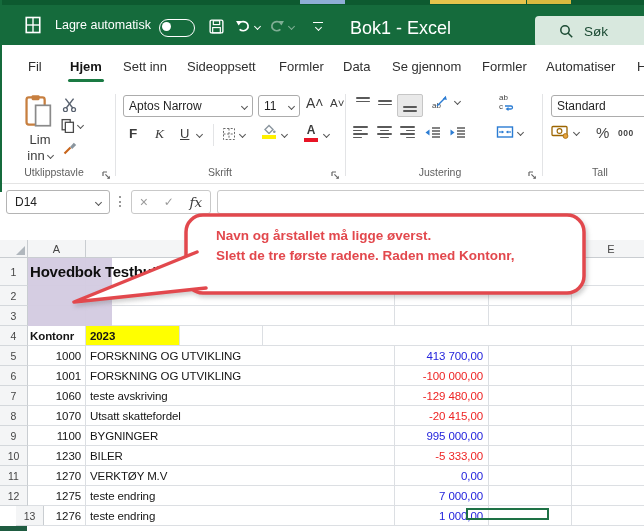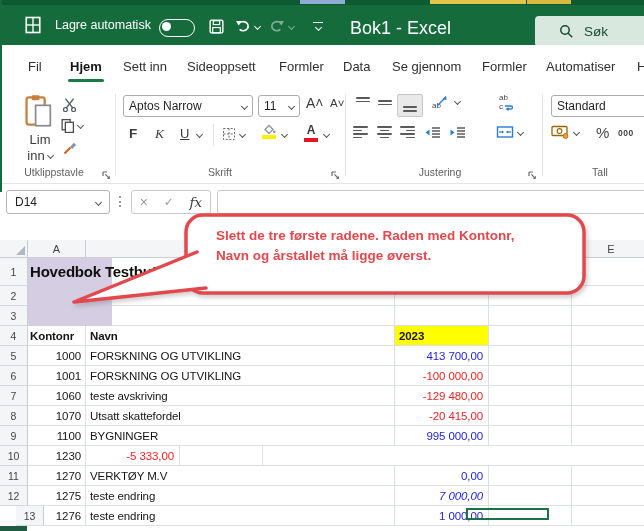--- a/index.html
+++ b/index.html
@@ -457,21 +457,20 @@
           <div class="gc cB"></div>
           <div class="gc cC"></div>
           <div class="gc cD"></div>
           <div class="gc cE"></div>
       </div>
       <div class="lavender"></div>
       <div class="sheettitle">Hovedbok Testbutikk</div>
 
       <div class="grow">
         <div class="gc cA left bold">Kontonr</div>
-        <div class="gc cB bold">Navn</div>
         <div class="gc cC bold" style="background:#FFFF00;padding-left:4px;">2023</div>
         <div class="gc cD"></div>
           <div class="gc cE"></div>
       </div>
 
       <div class="grow vrow">
         <div class="gc cA">1000</div>
         <div class="gc cB">FORSKNING OG UTVIKLING</div>
         <div class="gc cC val c-val" style="color: rgb(35, 35, 220);">413 700,00</div>
         <div class="gc cD"></div>
@@ -500,52 +499,53 @@
       </div>
       <div class="grow vrow">
         <div class="gc cA">1100</div>
         <div class="gc cB">BYGNINGER</div>
         <div class="gc cC val c-val" style="color: rgb(35, 35, 220);">995 000,00</div>
         <div class="gc cD"></div>
           <div class="gc cE"></div>
       </div>
       <div class="grow vrow">
         <div class="gc cA">1230</div>
+        <div class="gc cB">BILER</div>
         <div class="gc cC val c-val" style="color: rgb(238, 36, 36);">-5 333,00</div>
         <div class="gc cD"></div>
           <div class="gc cE"></div>
       </div>
       <div class="grow vrow">
         <div class="gc cA">1270</div>
         <div class="gc cB">VERKTØY M.V</div>
         <div class="gc cC val c-val" style="color: rgb(35, 35, 220);">0,00</div>
         <div class="gc cD"></div>
           <div class="gc cE"></div>
       </div>
       <div class="grow vrow">
         <div class="gc cA">1275</div>
         <div class="gc cB">teste endring</div>
-        <div class="gc cC val c-val" style="color: rgb(35, 35, 220); font-style: italic;">7 000,00</div>
+        <div class="gc cC val c-val" style="color: rgb(35, 35, 220);">7 000,00</div>
         <div class="gc cD"></div>
           <div class="gc cE"></div>
       </div>
       <div class="grow vrow">
         <div class="gc cA">1276</div>
         <div class="gc cB">teste endring</div>
         <div class="gc cC val c-val" style="color: rgb(35, 35, 220);">1 000,00</div>
         <div class="gc cD"></div>
           <div class="gc cE"></div>
       </div>
     </div>
 
     <div class="d14sel"></div>
   </div>
 
   <svg class="abs callout-svg" viewBox="0 0 644 531">
     <rect x="186" y="215" width="398" height="78" rx="17" fill="#fff" stroke="#E2484D" stroke-width="3.5"></rect>
     <path d="M197 252 L74 302 L206 288" fill="#fff" stroke="#E2484D" stroke-width="3.5" stroke-linecap="round" stroke-linejoin="round"></path>
   </svg>
   <div class="abs callout-text">
+    <div>Navn og årstallet må ligge øverst.</div>
     <div>Slett de tre første radene. Raden med Kontonr,</div>
-    <div>Navn og årstallet må ligge øverst.</div>
   </div>
 
 </div>
 
 </body></html>

